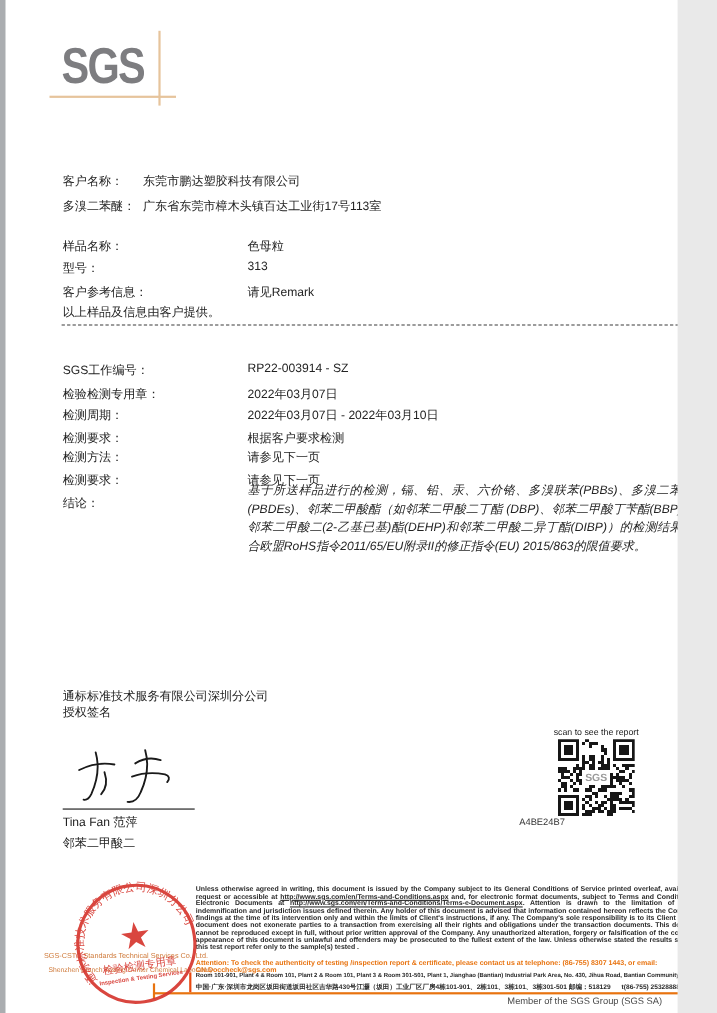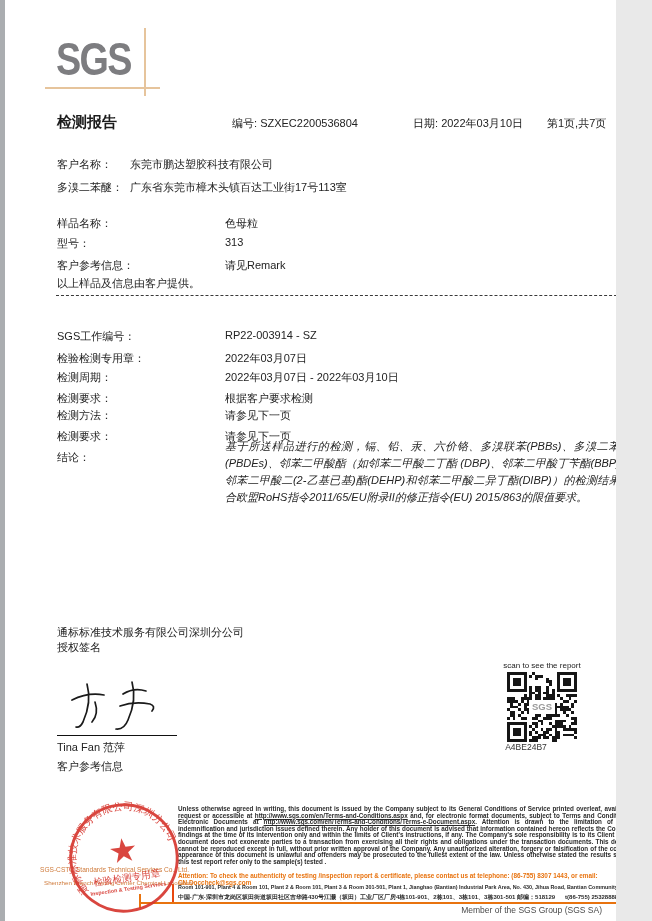--- a/index.html
+++ b/index.html
@@ -37,21 +37,21 @@
   .sig-company{position:absolute;left:57px;top:625px;font-size:11px;}
   .sig-auth{position:absolute;left:57px;top:640px;font-size:11px;}
   .sig-draw{position:absolute;left:68px;top:678px;}
   .sig-line{position:absolute;left:57px;top:735px;width:120px;border-top:1.5px solid #111;}
   .sig-name{position:absolute;left:57px;top:740px;font-size:11px;}
   .sig-role{position:absolute;left:57px;top:759px;font-size:11px;}
 
   
   .qr-label{position:absolute;left:472px;top:661px;width:140px;text-align:center;font-size:8px;color:#222;}
   .qr-box{position:absolute;left:507px;top:672px;width:70px;height:70px;}
-  .qr-code-text{position:absolute;left:456px;top:742px;width:140px;text-align:center;font-size:8.5px;color:#333;}
+  .qr-code-text{position:absolute;left:472px;top:742px;width:140px;font-size:8.5px;color:#333;}
 
   
   .fineprint{position:absolute;left:178px;top:806px;width:463px;font-size:6.3px;line-height:6.6px;
              color:#2a2a2a;text-align:justify;font-weight:bold;}
   .attention{position:absolute;left:178px;top:872px;width:463px;font-size:6.4px;line-height:7px;
              color:#e8730f;font-weight:bold;}
   .addr{position:absolute;left:172px;top:884px;width:470px;border-left:2px solid #e8480f;padding-left:4px;}
   .addr-en{font-size:5.4px;color:#2a2a2a;white-space:nowrap;font-weight:bold;}
   .addr-cn{font-size:6px;color:#2a2a2a;margin-top:3px;white-space:nowrap;font-weight:bold;}
   .addr-cn .tel{margin-left:10px;}
@@ -71,32 +71,20 @@
 
 <div class="page">
   <div class="edge-strip"></div>
 
   <div class="logo">
     <div class="logo-hline"></div>
     <div class="logo-vline"></div>
     <div class="logo-text">SGS</div>
   </div>
 
-  <div class="hrow">
-    <span class="h-title">检测报告</span>
-    <span class="h-no">
-      <span>编号:</span>
-      <span>SZXEC2200536804</span>
-    </span>
-    <span class="h-date">
-      <span>日期:</span>
-      <span>2022年03月10日</span>
-    </span>
-    <span class="h-page">第1页,共7页</span>
-  </div>
 
   <div class="r" style="top:157px">
     <span class="lab">客户名称：</span>
     <span class="v73">东莞市鹏达塑胶科技有限公司</span>
   </div>
   <div class="r" style="top:180px">
     <span class="lab">多溴二苯醚：</span>
     <span class="v73">广东省东莞市樟木头镇百达工业街17号113室</span>
   </div>
 
@@ -152,21 +140,21 @@
         <path d="M19 6 Q 24 24 15 44 Q 12 50 8 49"></path>
         <path d="M27 24 Q 31 36 24 44"></path>
         <path d="M55 16 Q 66 9 78 13"></path>
         <path d="M64 4 Q 69 22 60 42 Q 56 52 48 51"></path>
         <path d="M52 28 Q 66 23 82 26 Q 88 28 84 33"></path>
       </g>
     </svg>
   </div>
   <div class="sig-line"></div>
   <div class="sig-name">Tina Fan 范萍</div>
-  <div class="sig-role">客户参考信息</div>
+  <div class="sig-role">邻苯二甲酸二</div>
 
   <div class="qr-label">scan to see the report</div>
   <div class="qr-box" id="qrbox"><svg width="70" height="70" viewBox="0 0 25 25" shape-rendering="crispEdges">
         <rect x="0" y="0" width="1" height="1" fill="#161616"></rect>
         <rect x="1" y="0" width="1" height="1" fill="#161616"></rect>
         <rect x="2" y="0" width="1" height="1" fill="#161616"></rect>
         <rect x="3" y="0" width="1" height="1" fill="#161616"></rect>
         <rect x="4" y="0" width="1" height="1" fill="#161616"></rect>
         <rect x="5" y="0" width="1" height="1" fill="#161616"></rect>
         <rect x="6" y="0" width="1" height="1" fill="#161616"></rect>

